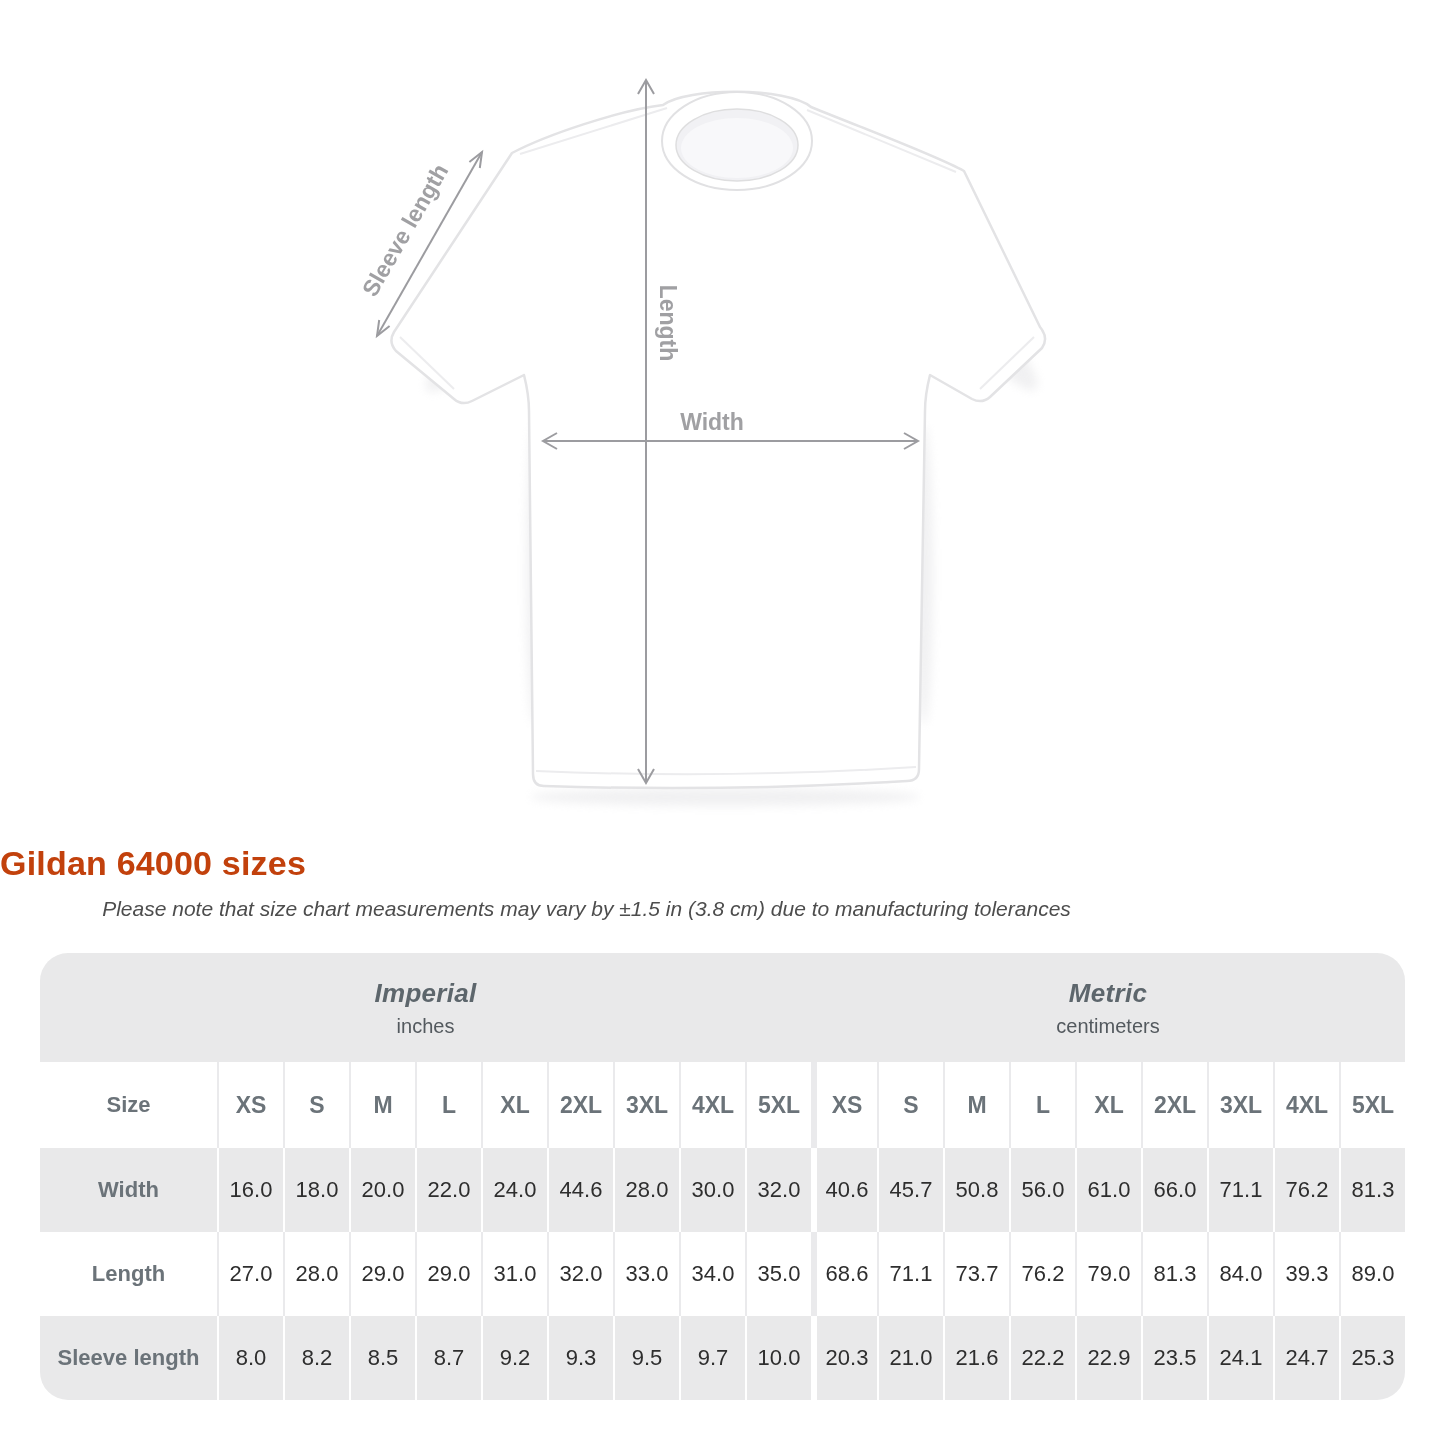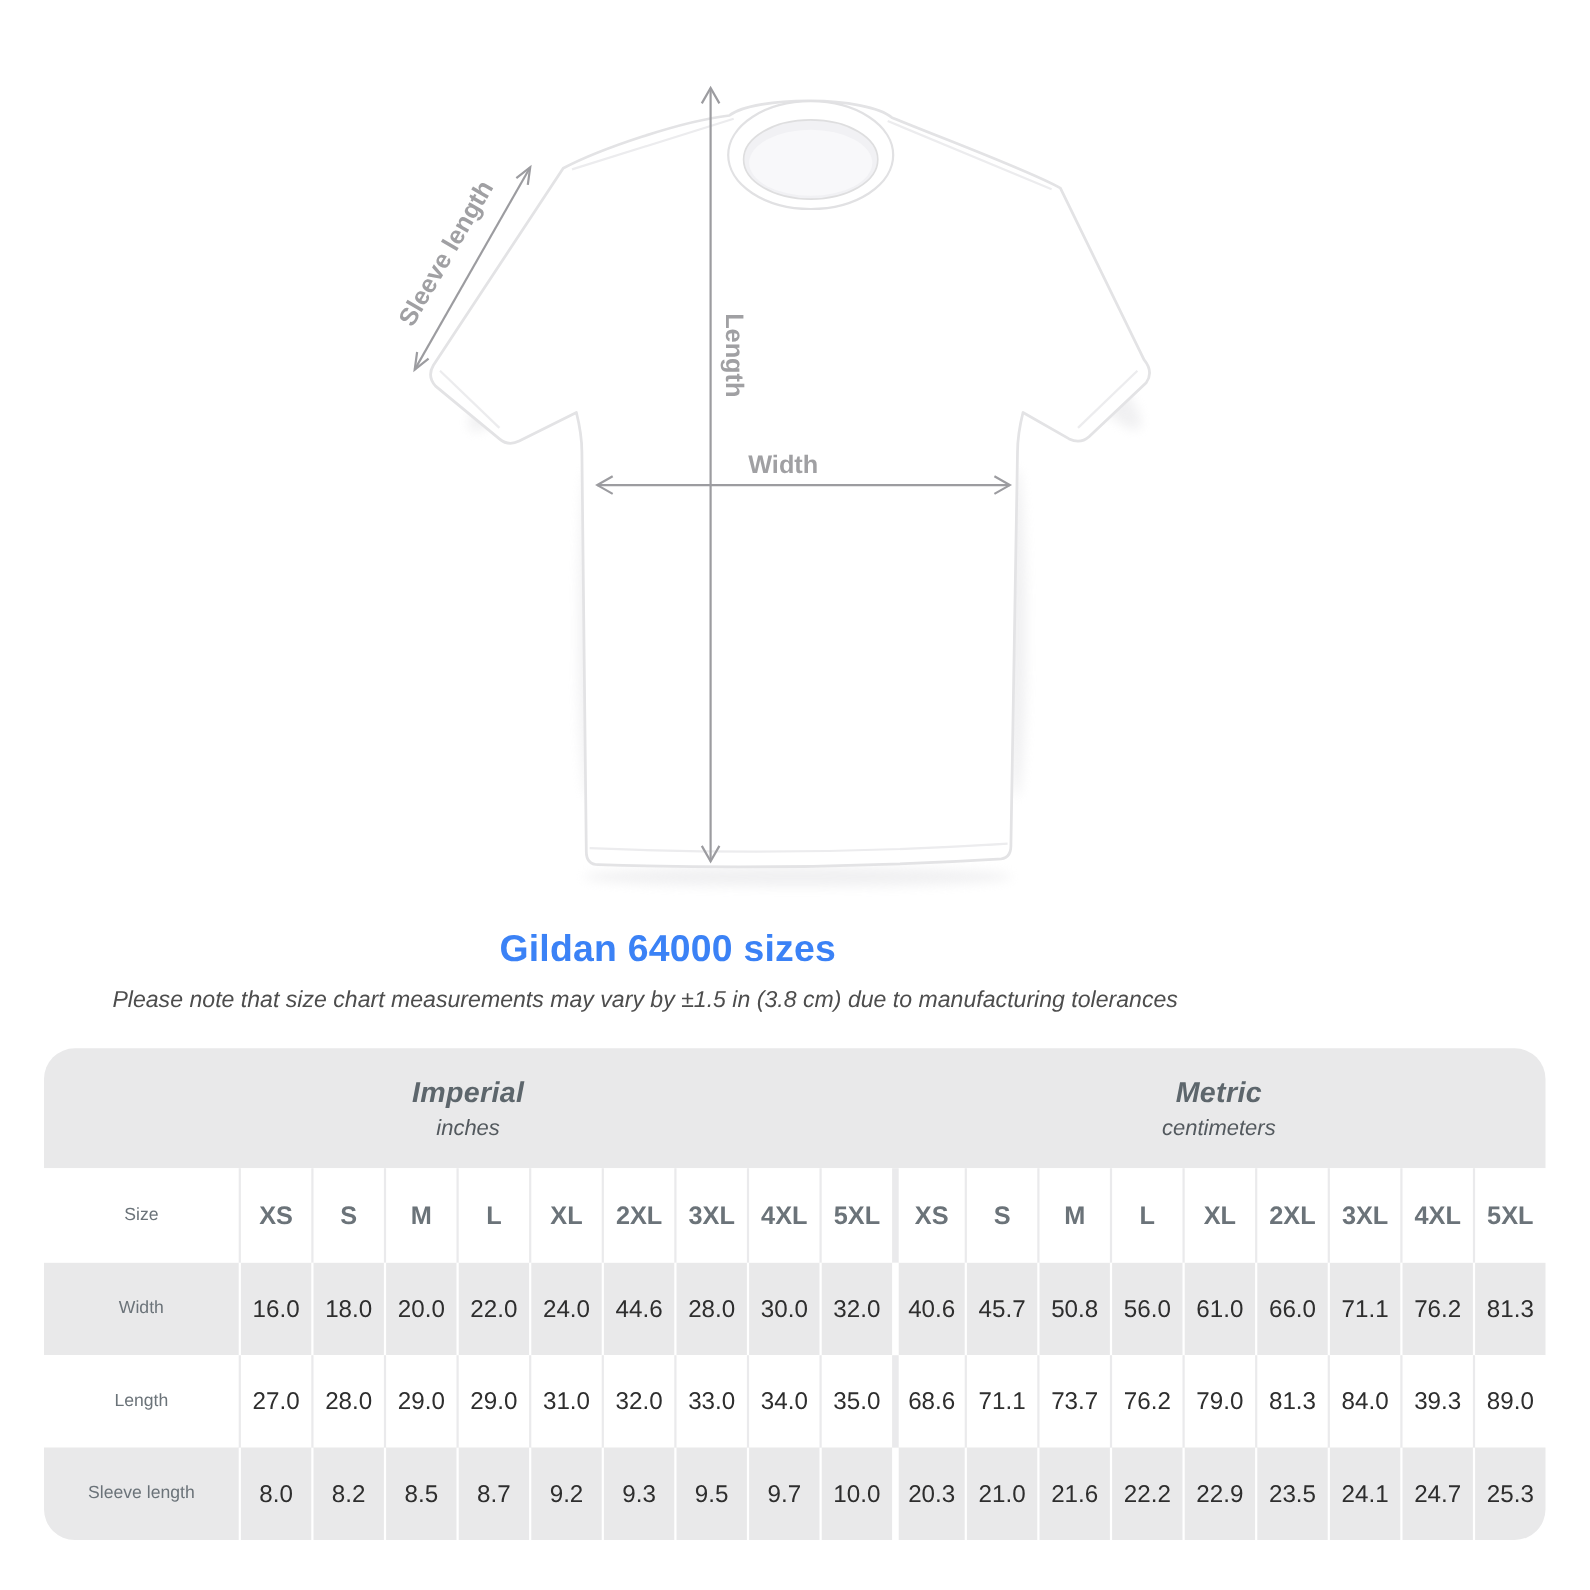--- a/index.html
+++ b/index.html
@@ -2,42 +2,42 @@
 <html><head>
 <meta charset="utf-8">
 <style>
   html,body{margin:0;padding:0;background:#ffffff;}
   body{width:1445px;height:1445px;position:relative;font-family:"Liberation Sans",sans-serif;overflow:hidden;}
 
   
   .shirt-wrap{position:absolute;left:350px;top:55px;width:740px;height:790px;}
 
   
-  .page-title{position:absolute;left:0;top:844px;width:1214px;text-align:center;
-      font-size:34px;font-weight:bold;color:#3b82f6;letter-spacing:.2px;}
+  .page-title{position:absolute;left:0;top:844px;width:1214px;
+      font-size:34px;font-weight:bold;color:#c2410c;letter-spacing:.2px;}
   .page-note{position:absolute;left:0;top:897px;width:1173px;text-align:center;
       font-size:21px;font-style:italic;color:#4d4d4d;}
 
   
   .size-table{position:absolute;left:40px;top:953px;width:1365px;}
   .band{display:flex;height:109px;background:#e9e9ea;border-radius:28px 28px 0 0;justify-content:flex-end;}
   .band-half{display:flex;flex-direction:column;align-items:center;justify-content:center;gap:6px;}
   .band-half.imperial{flex:0 0 771px;}
   .band-half.metric{flex:0 0 594px;}
   .band-title{font-size:26px;font-weight:bold;font-style:italic;color:#5d666c;letter-spacing:.3px;}
-  .band-unit{font-size:20px;font-style:italic;color:#53595e;}
+  .band-unit{font-size:20px;color:#53595e;}
 
   .trow{display:flex;align-items:stretch;}
   .row-sizes{height:86px;background:#ffffff;}
   .row-gray{height:84px;background:#e9e9ea;}
   .row-white{height:84px;background:#ffffff;}
   .row-last{border-radius:0 0 28px 28px;overflow:hidden;}
 
   .cell{display:flex;align-items:center;justify-content:center;box-sizing:border-box;}
-  .label-cell{flex:0 0 177px;font-weight:normal;color:#6b7379;font-size:16px;}
+  .label-cell{flex:0 0 177px;font-weight:bold;color:#6b7379;font-size:22px;}
   .val{flex:0 0 66px;font-size:22px;color:#2e2e2e;border-left:2px solid transparent;}
   .val.m0{border-left-width:6px;}
   .row-sizes .val{font-weight:bold;color:#6b7379;font-size:23px;}
   .row-sizes .val,.row-white .val{border-left-color:#eaeaec;}
   .row-gray .val{border-left-color:#ffffff;}
 </style>
 </head>
 <body>
 
 <div class="shirt-wrap">

